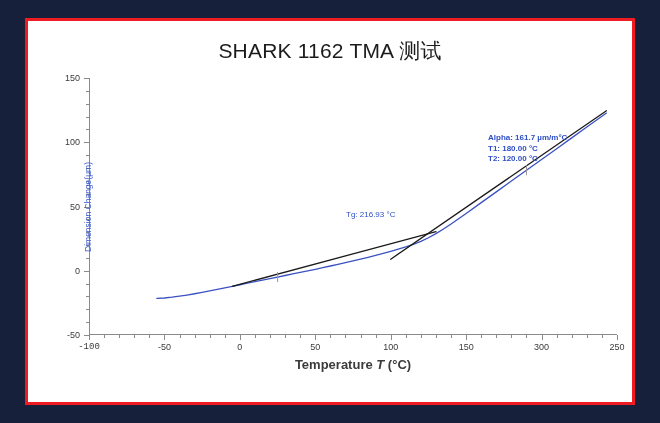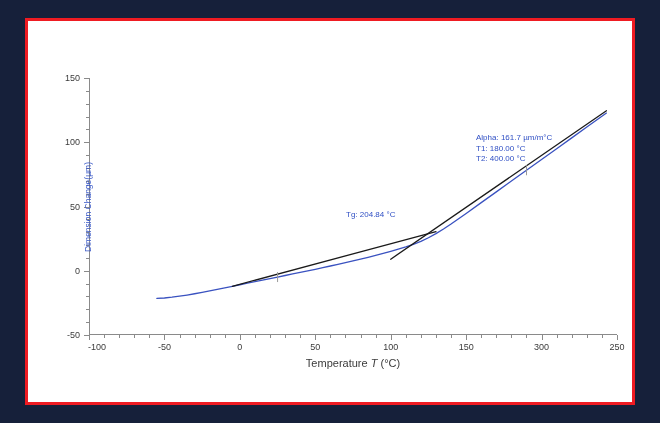--- a/index.html
+++ b/index.html
@@ -106,51 +106,53 @@
     font-size: 8.5px;
     color: #3a59c7;
     white-space: nowrap;
   }
   #x-axis-title {
     position: absolute;
     left: 50%;
     top: 100%;
     margin-top: 22px;
     transform: translateX(-50%);
-    font-size: 11px;
+    font-size: 13px;
     color: #3b3b3b;
     white-space: nowrap;
+    font-weight: bold;
   }
   #x-axis-title .ital { font-style: italic; }
   .annot {
     position: absolute;
     font-size: 8px;
     line-height: 10.5px;
     color: #2f4fc4;
     white-space: nowrap;
   }
   #annot-left  { left: 64px;  top: 107px; }
-  #annot-right { left: 448px; top: 112px; }
+  #annot-right { left: 460px; top: 112px; font-weight: bold; }
   #annot-tg    { position: absolute; left: 318px; top: 189px; font-size: 8px; color: #2f4fc4; white-space: nowrap; }
   #footer-text {
     position: absolute;
     left: 412px;
     top: 344px;
     font-size: 9px;
     color: #2b2b2b;
     white-space: nowrap;
   }
   svg { display: block; }
 </style>
 </head>
 <body>
 
 <div id="slide-frame">
   <div id="slide-inner">
 
+    <div id="chart-title">SHARK 1162 TMA 测试</div>
 
     <div id="plot-area">
 
       <div id="plot-frame">
         <div class="axis-line" id="axis-left"></div>
         <div class="axis-line" id="axis-bottom"></div>
       </div>
 
       <div id="y-ticks">
           <div class="tick-y" style="top: 257px;"></div>
@@ -175,21 +177,21 @@
           <div class="ylabel-text" style="top: 64.25px;">100</div>
           <div class="tick-y minor" style="top: 51.4px;"></div>
           <div class="tick-y minor" style="top: 38.55px;"></div>
           <div class="tick-y minor" style="top: 25.7px;"></div>
           <div class="tick-y minor" style="top: 12.85px;"></div>
           <div class="tick-y" style="top: 0px;"></div>
           <div class="ylabel-text" style="top: 0px;">150</div>
         </div>
       <div id="x-ticks">
           <div class="tick-x" style="left: 0px;"></div>
-          <div class="xlabel-text" style="left: 8px;">-100</div>
+          <div class="xlabel-text" style="left: 0px; font-family: Liberation Mono, monospace;">-100</div>
           <div class="tick-x minor" style="left: 15.0857px;"></div>
           <div class="tick-x minor" style="left: 30.1714px;"></div>
           <div class="tick-x minor" style="left: 45.2571px;"></div>
           <div class="tick-x minor" style="left: 60.3429px;"></div>
           <div class="tick-x" style="left: 75.4286px;"></div>
           <div class="xlabel-text" style="left: 75.4286px;">-50</div>
           <div class="tick-x minor" style="left: 90.5143px;"></div>
           <div class="tick-x minor" style="left: 105.6px;"></div>
           <div class="tick-x minor" style="left: 120.686px;"></div>
           <div class="tick-x minor" style="left: 135.771px;"></div>
@@ -241,20 +243,20 @@
             <line x1="188.57" x2="188.57" y1="194.05" y2="204.05" stroke="#9a9a9a" stroke-width="1"></line>
             <line x1="437.49" x2="437.49" y1="87.26" y2="97.26" stroke="#9a9a9a" stroke-width="1"></line>
           </g>
       </svg>
     </div>
 
 
     <div class="annot" id="annot-right">
       <div>Alpha: 161.7 µm/m°C</div>
       <div>T1: 180.00 °C</div>
-      <div>T2: 400.00 °C</div>
+      <div>T2: 120.00 °C</div>
     </div>
 
-    <div id="annot-tg">Tg: 204.84 °C</div>
+    <div id="annot-tg">Tg: 216.93 °C</div>
 
 
   </div>
 </div>
 
 </body></html>

